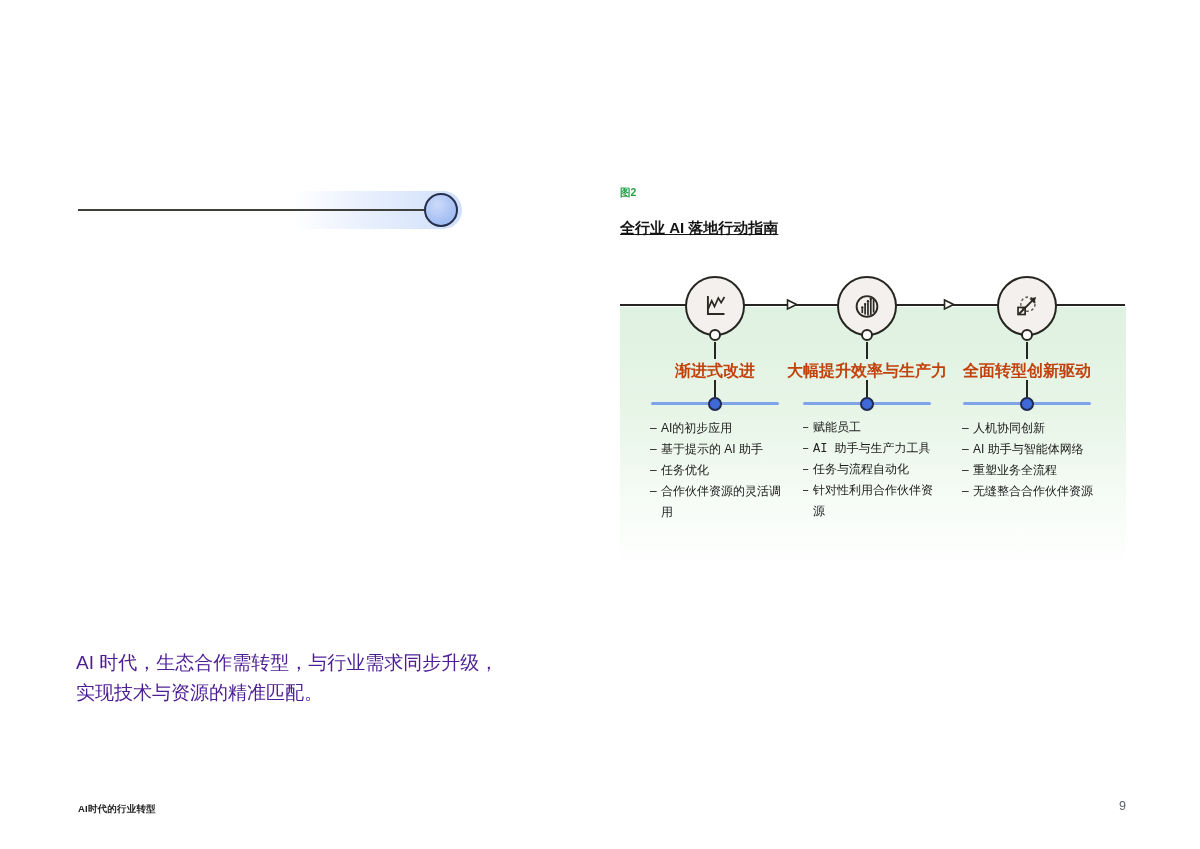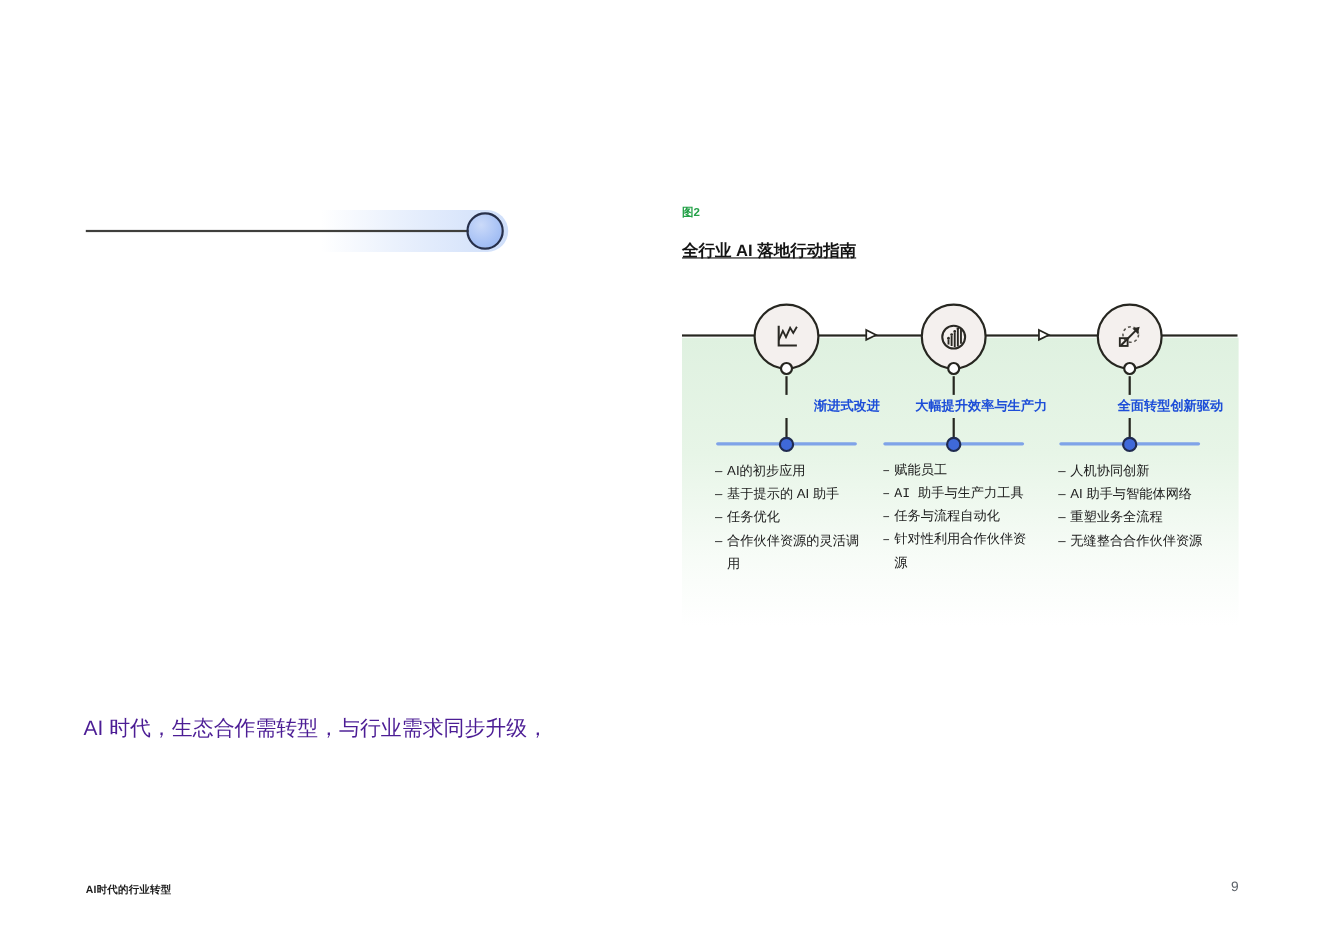--- a/index.html
+++ b/index.html
@@ -66,22 +66,22 @@
     position:absolute; left:47px; top:8px; width:60px; height:60px; box-sizing:border-box;
     border:2px solid #262620; border-radius:50%; background:#f4f0ee;
     display:flex; align-items:center; justify-content:center;
   }
   .node-dot {
     position:absolute; left:71px; top:61px; width:12px; height:12px; box-sizing:border-box;
     border:2px solid #262620; border-radius:50%; background:#ffffff;
   }
   .stem-a { position:absolute; left:76px; top:74px; width:2px; height:17px; background:#262620; }
   .stage-label {
-    position:absolute; left:-8px; top:93px; width:170px; text-align:right;
-    font-size:12px; font-weight:bold; color:#1d4ed8; white-space:nowrap;
+    position:absolute; left:-8px; top:93px; width:170px; text-align:center;
+    font-size:16px; font-weight:bold; color:#c2410c; white-space:nowrap;
   }
   .stem-b { position:absolute; left:76px; top:112px; width:2px; height:22px; background:#262620; }
   .stage-line { position:absolute; left:13px; top:134px; width:128px; height:3px; border-radius:2px; background:#7fa3e8; }
   .stage-dot {
     position:absolute; left:70px; top:129px; width:14px; height:14px; box-sizing:border-box;
     border:2px solid #202b50; border-radius:50%; background:#3f69d9;
   }
   .stage-items {
     position:absolute; left:12px; top:150px; width:141px;
     font-size:12px; line-height:21px; color:#202020; font-weight:500;
@@ -94,20 +94,21 @@
 
 <div class="page">
 
   <div class="slider-trail"></div>
   <div class="slider-line"></div>
   <div class="slider-knob"></div>
 
 
   <div class="quote">
     <div>AI 时代，生态合作需转型，与行业需求同步升级，</div>
+    <div>实现技术与资源的精准匹配。</div>
   </div>
 
   <div class="figure-label">图2</div>
   <div class="figure-title">全行业 AI 落地行动指南</div>
 
   <div class="diagram">
     <div class="green-band"></div>
     <div class="flow-line"></div>
 
     <svg class="flow-arrow a1" viewBox="0 0 12 13">

